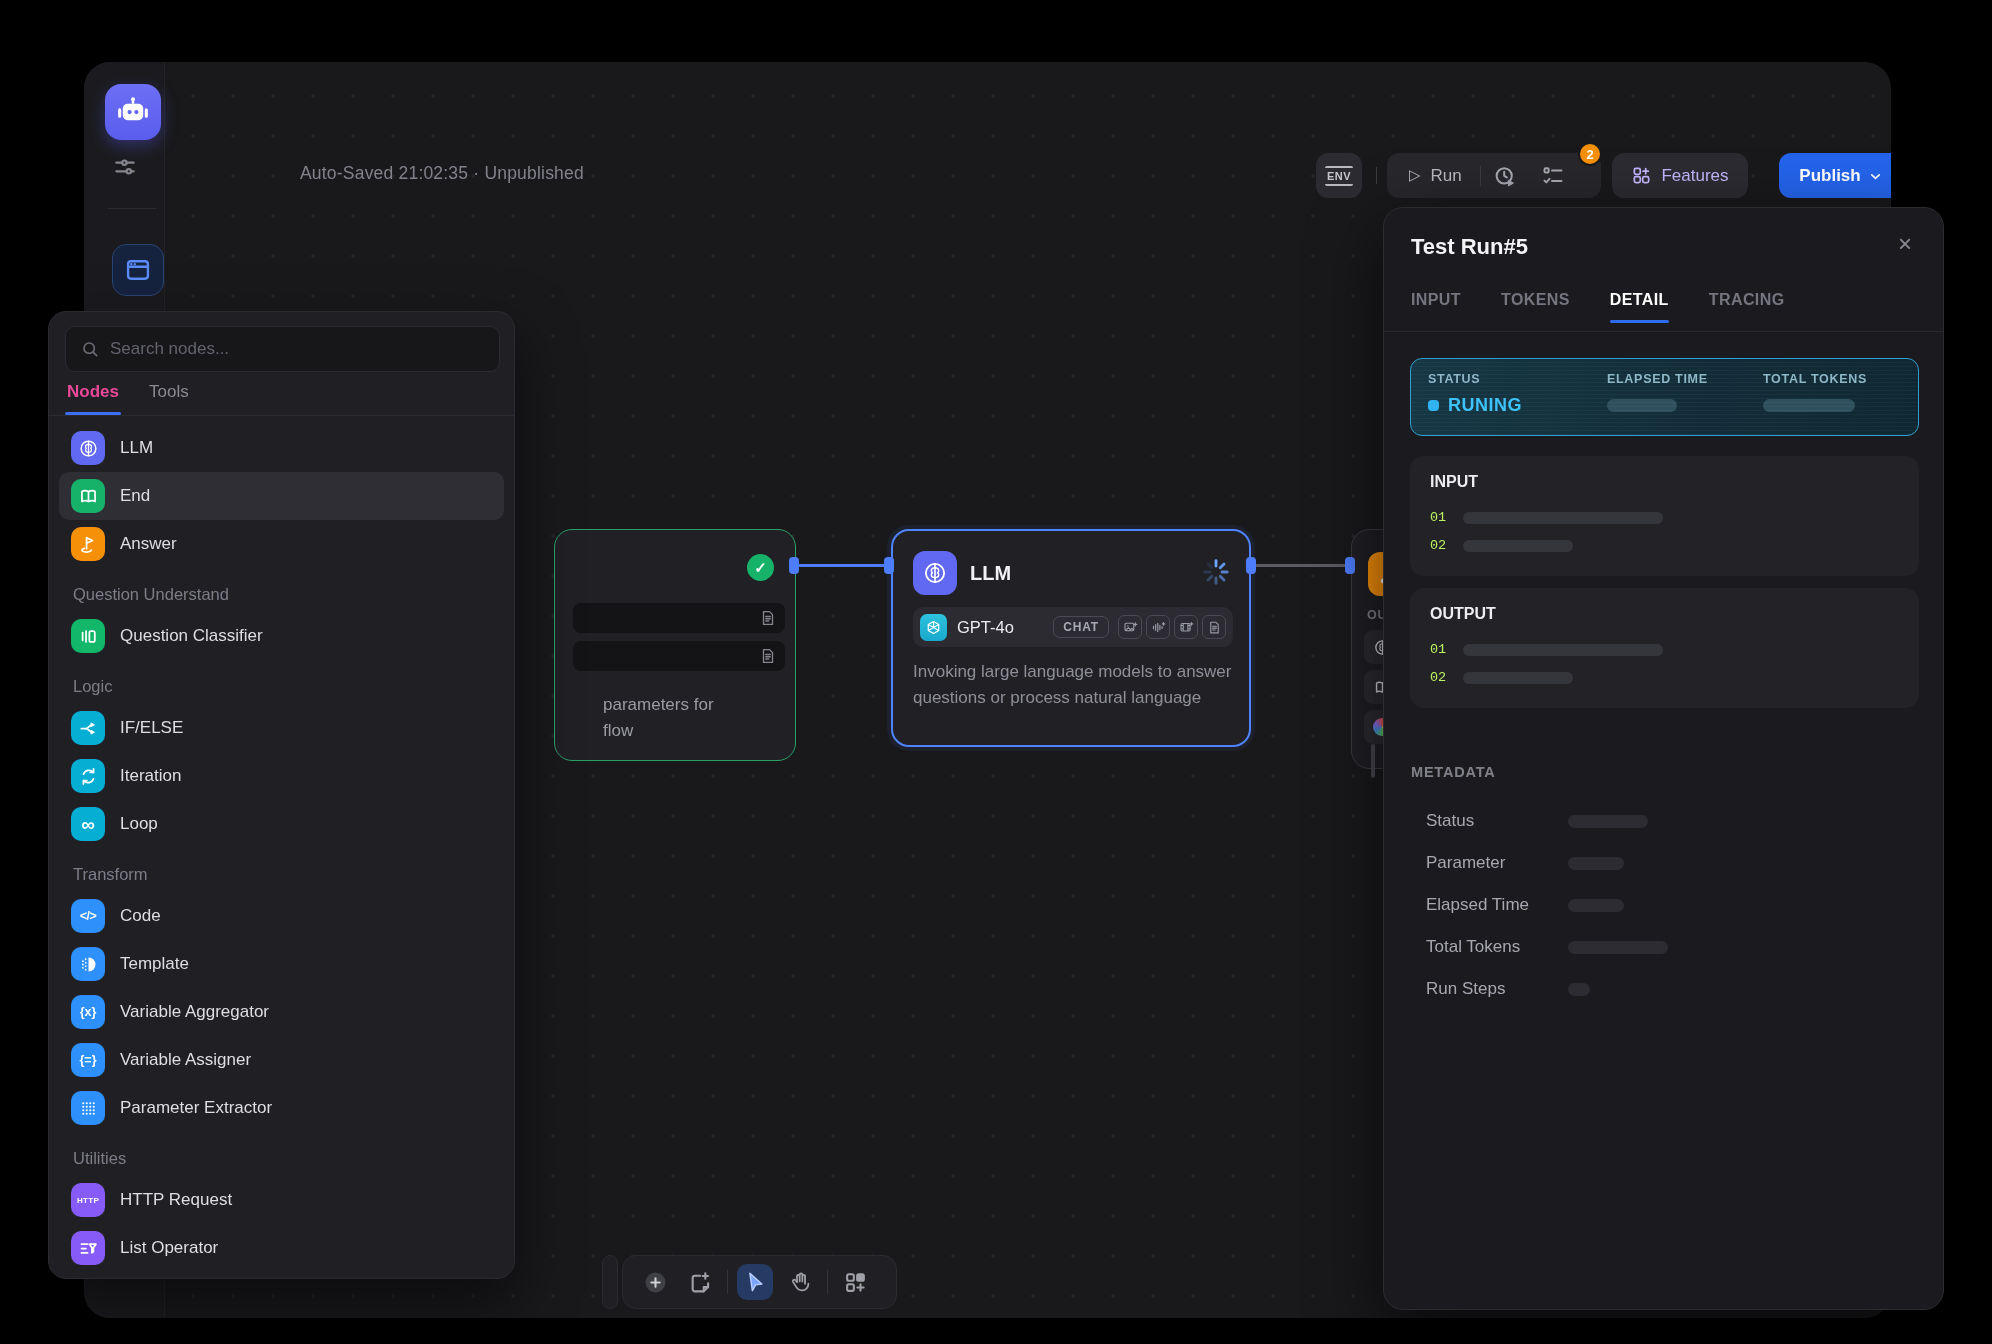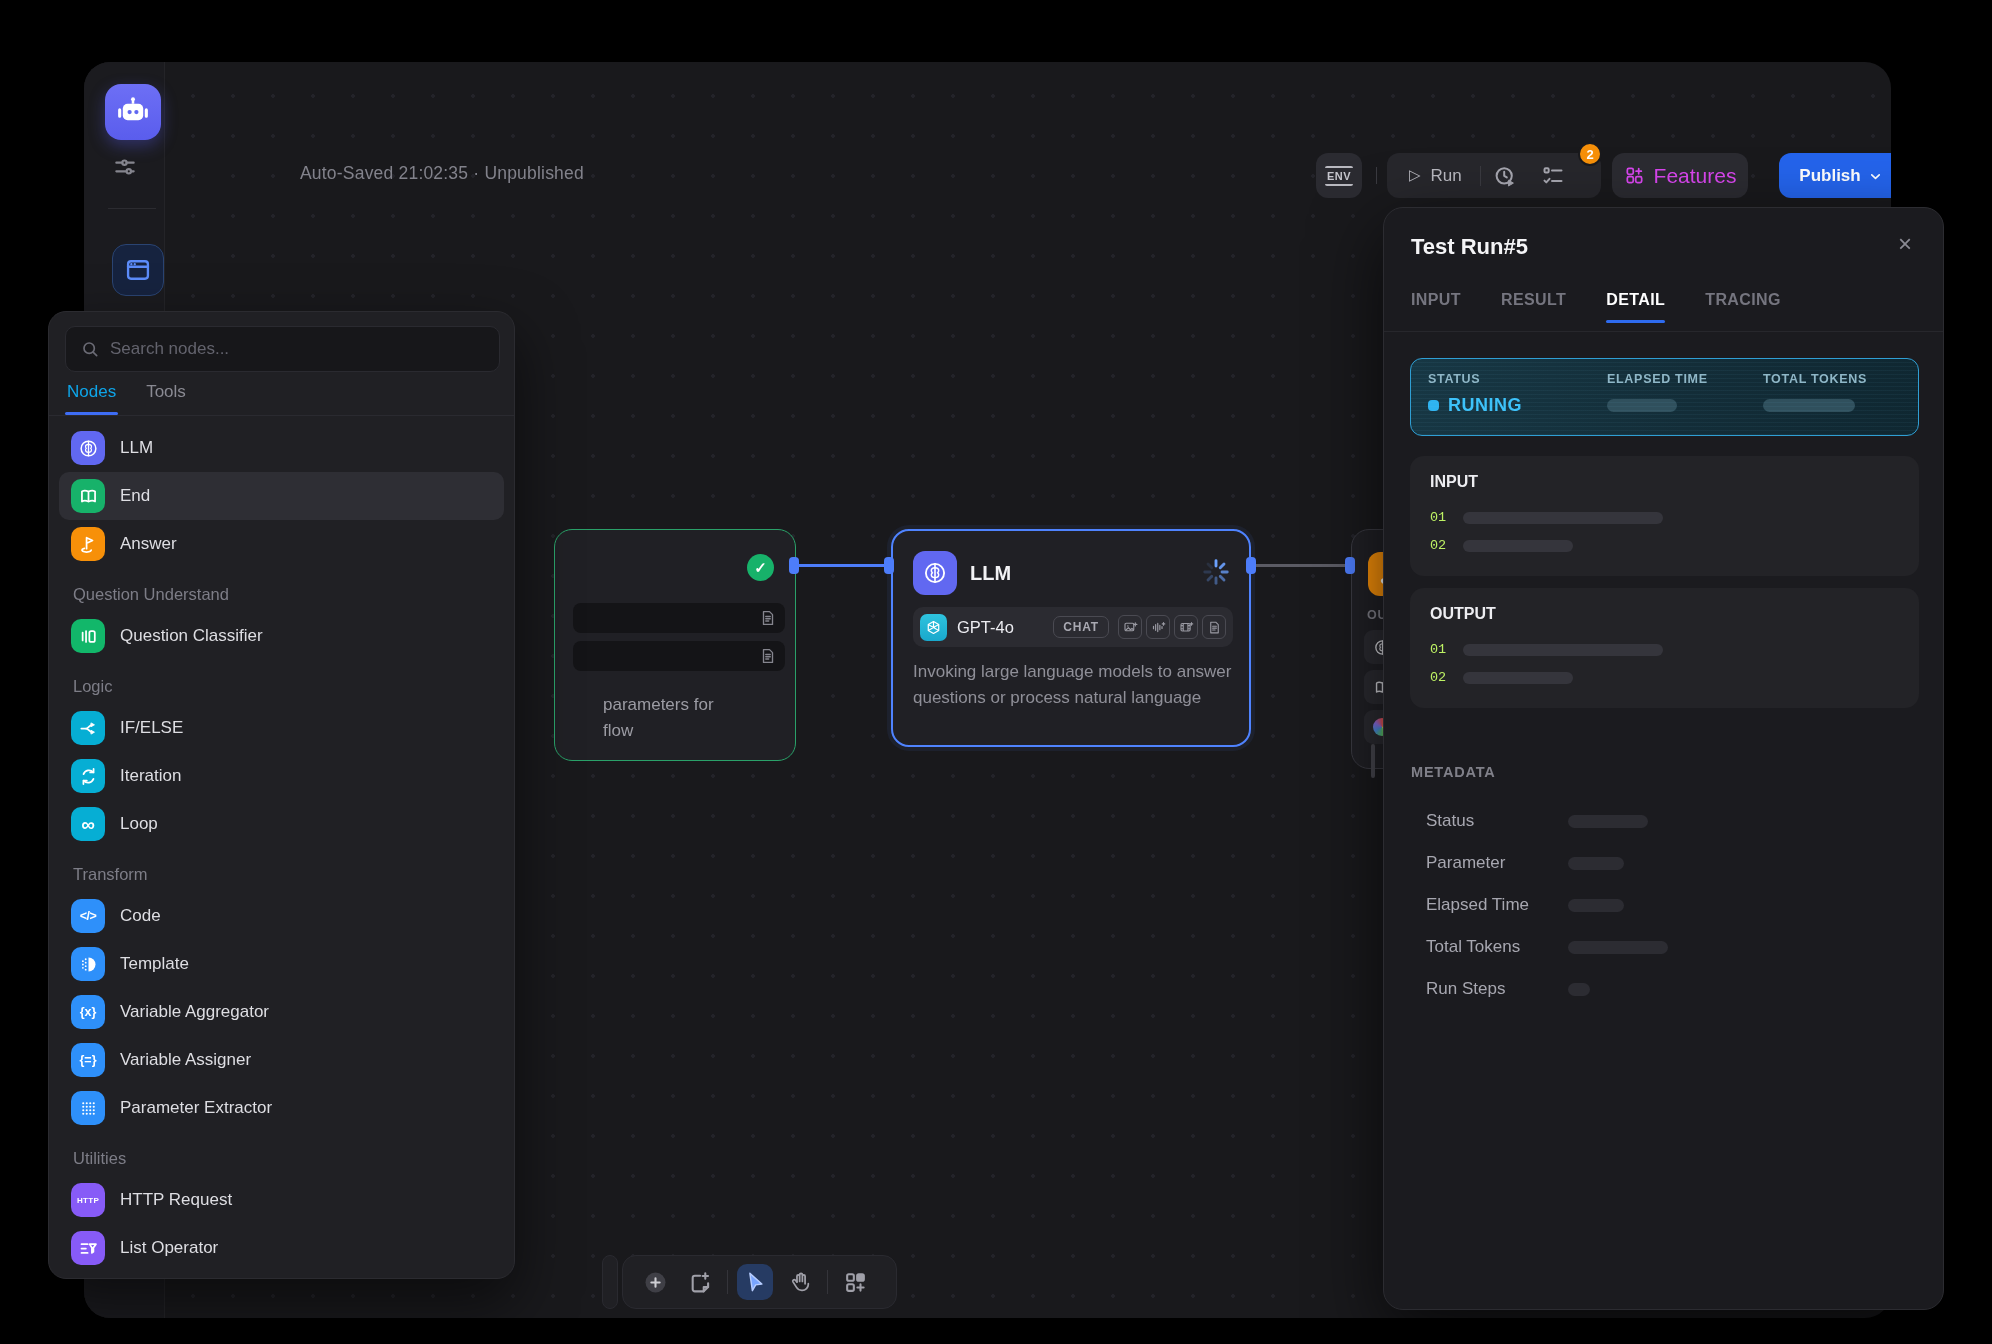--- a/index.html
+++ b/index.html
@@ -40,21 +40,21 @@
                border-radius:12px; display:flex; align-items:center; }
   .run-btn { display:flex; align-items:center; gap:10px; padding:0 18px 0 22px; color:#b9b9c0;
              font-size:17px; cursor:pointer; height:100%; }
   .run-play { font-size:15px; position:relative; top:-1px; }
   .rg-sep { width:1px; height:20px; background:#3a3a40; }
   .rg-icon { width:24px; height:24px; color:#a7a7b0; margin:0 12px; cursor:pointer; position:relative; }
   .rg-icon svg { width:24px; height:24px; }
   .badge-2 { position:absolute; left:1494px; top:80px; width:24px; height:24px; border-radius:50%;
              background:#f79009; color:#fff; font-size:13px; font-weight:700; display:flex;
              align-items:center; justify-content:center; border:2.5px solid #1a1a1d; z-index:5;}
-  .features-btn { left:1528px; top:91px; width:136px; height:45px; gap:9px; font-size:21px; color:#d946ef; }
+  .features-btn { left:1528px; top:91px; width:136px; height:45px; gap:9px; font-size:17px; color:#c4b5fd; }
   .features-btn svg { width:21px; height:21px; }
   .publish-btn { position:absolute; left:1695px; top:91px; width:124px; height:45px; background:#2464ec;
                  border-radius:12px; display:flex; align-items:center; justify-content:center; gap:7px;
                  color:#fff; font-size:17px; font-weight:600; cursor:pointer; }
   .publish-btn svg { width:15px; height:15px; margin-top:2px; }
 
   
   .edge { position:absolute; height:3px; z-index:1; }
   .edge.blue { background:#4d7dfa; }
   .edge.gray { background:#5b5b64; }
@@ -110,21 +110,21 @@
              border:1px solid #2b2b30; border-radius:18px; z-index:5;
              box-shadow:0 24px 60px rgba(0,0,0,.55); }
   .search-box { position:absolute; left:16px; top:14px; width:435px; height:46px; background:#17171a;
                 border:1px solid #2a2a30; border-radius:10px; display:flex; align-items:center; padding:0 14px; gap:10px; }
   .search-box svg { width:20px; height:20px; color:#6b6b75; flex:none; }
   .search-box input { background:transparent; border:none; outline:none; color:#d6d6dc; font-size:17px; width:100%;
                       font-family:"Liberation Sans", sans-serif; }
   .search-box input::placeholder { color:#63636d; }
   .p-tabs { position:absolute; left:18px; top:70px; display:flex; gap:30px; }
   .p-tab { font-size:17px; color:#8a8a93; padding-bottom:12px; cursor:pointer; position:relative; }
-  .p-tab.is-active { color:#0ea5e9; font-weight:400; }
+  .p-tab.is-active { color:#ec4899; font-weight:700; }
   .p-tab.is-active::after { content:""; position:absolute; left:-2px; right:-2px; bottom:-1px; height:3px;
                             background:#3e6df5; border-radius:2px; }
   .p-divider { position:absolute; left:0; top:103px; width:100%; height:1px; background:#2a2a30; }
   .p-list { position:absolute; left:0; top:106px; width:100%; padding:6px 10px; }
   .p-row { height:48px; display:flex; align-items:center; gap:15px; padding:0 12px; border-radius:10px; cursor:pointer; }
   .p-row.is-selected { background:#2e2e34; }
   .p-icon { width:34px; height:34px; border-radius:10px; display:flex; align-items:center; justify-content:center;
             color:#fff; flex:none; }
   .p-icon svg { width:21px; height:21px; }
   .p-icon .tg { color:#fff; font-weight:800; }
@@ -647,21 +647,21 @@
       </div>
   </div>
 
   <div class="resize-handle"></div>
 
   <div class="run-panel">
     <div class="rp-title">Test Run#5</div>
     <div class="rp-close">×</div>
     <div class="rp-tabs">
       <div class="rp-tab">INPUT</div>
-      <div class="rp-tab">RESULT</div>
+      <div class="rp-tab">TOKENS</div>
       <div class="rp-tab is-active">DETAIL</div>
       <div class="rp-tab">TRACING</div>
     </div>
     <div class="rp-divider"></div>
 
     <div class="status-card">
       <div class="sc-col" style="left:17px;">
         <div class="sc-label">STATUS</div>
         <div class="sc-value">
           <span class="sc-dot"></span>

